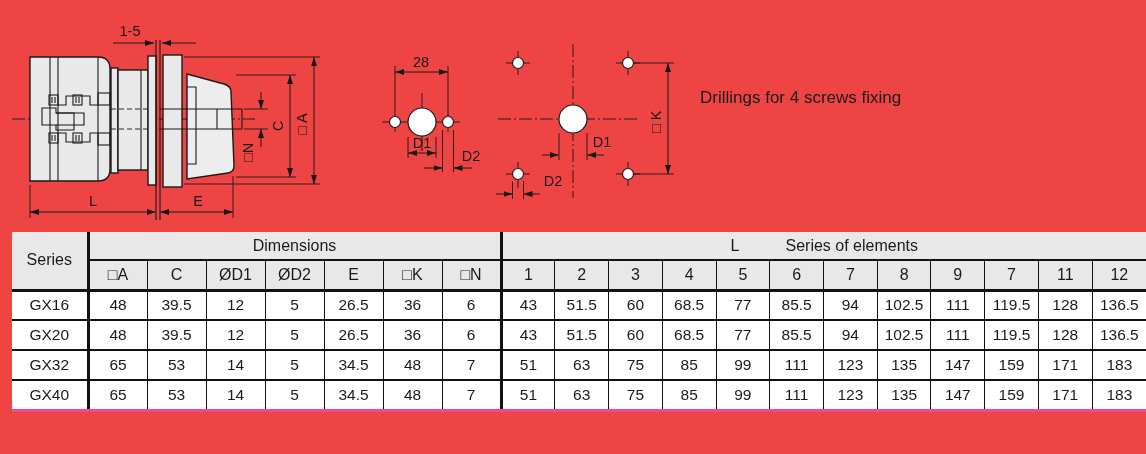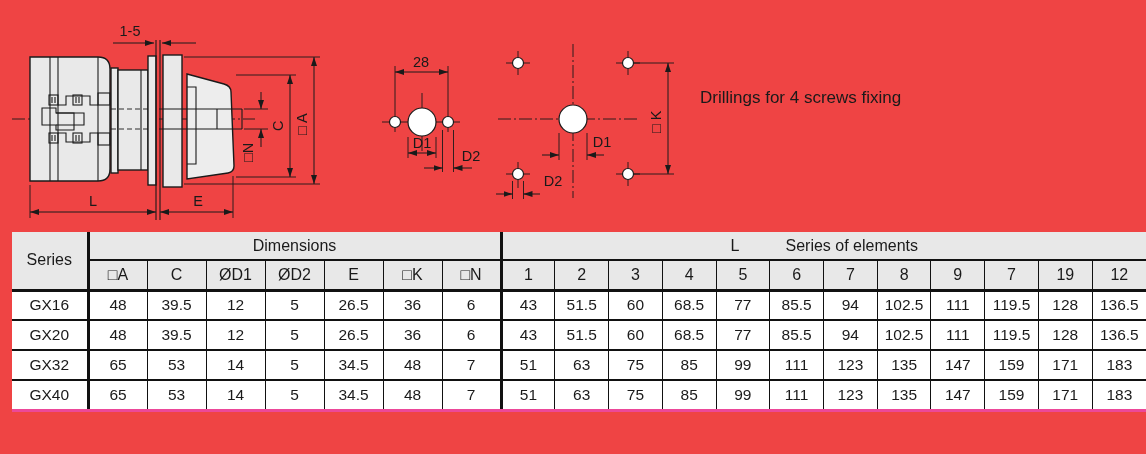--- a/index.html
+++ b/index.html
@@ -271,21 +271,21 @@
           <th class="thick-left">1</th>
           <th>2</th>
           <th>3</th>
           <th>4</th>
           <th>5</th>
           <th>6</th>
           <th>7</th>
           <th>8</th>
           <th>9</th>
           <th>7</th>
-          <th>19</th>
+          <th>11</th>
           <th class="last-col">12</th>
         </tr>
     </thead>
     <tbody>
         <tr>
           <td class="series-cell">GX16</td>
           <td class="thick-left">48</td>
           <td>39.5</td>
           <td>12</td>
           <td>5</td>

